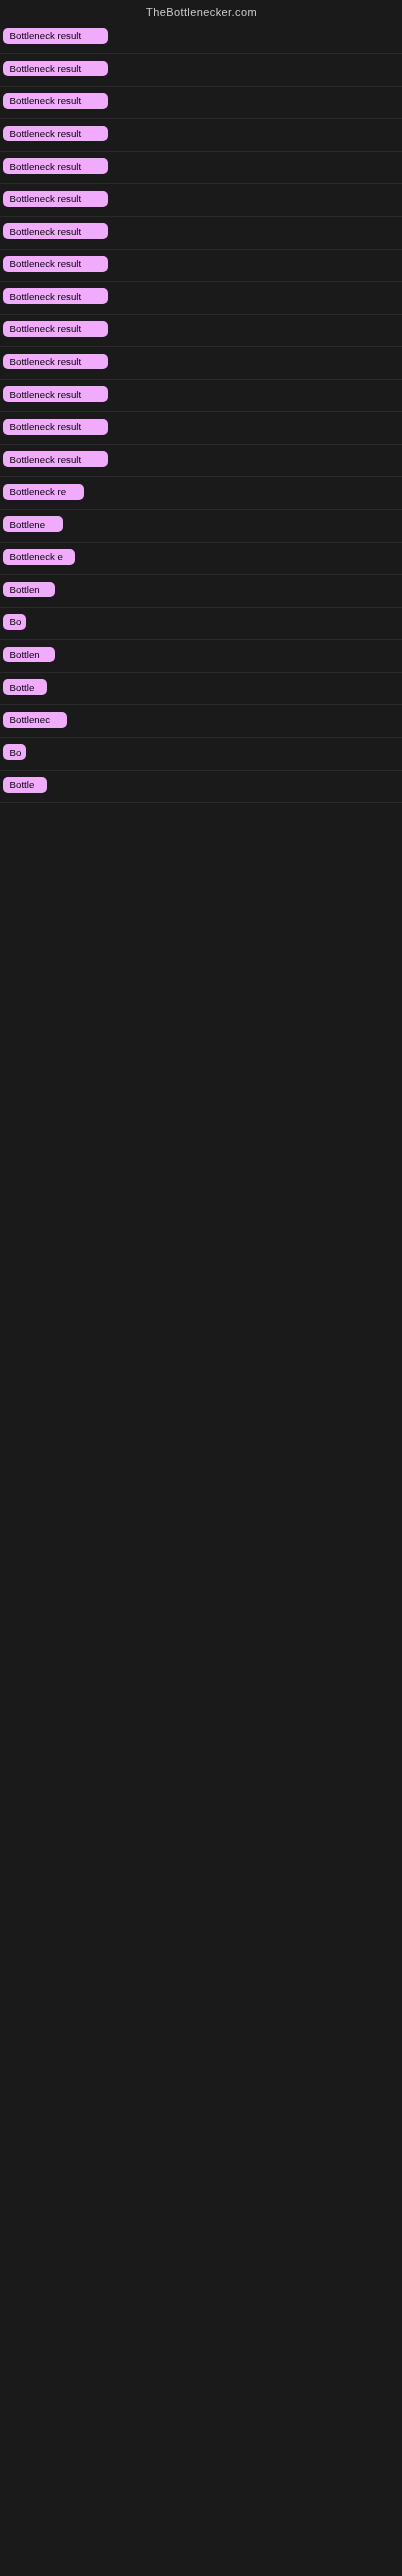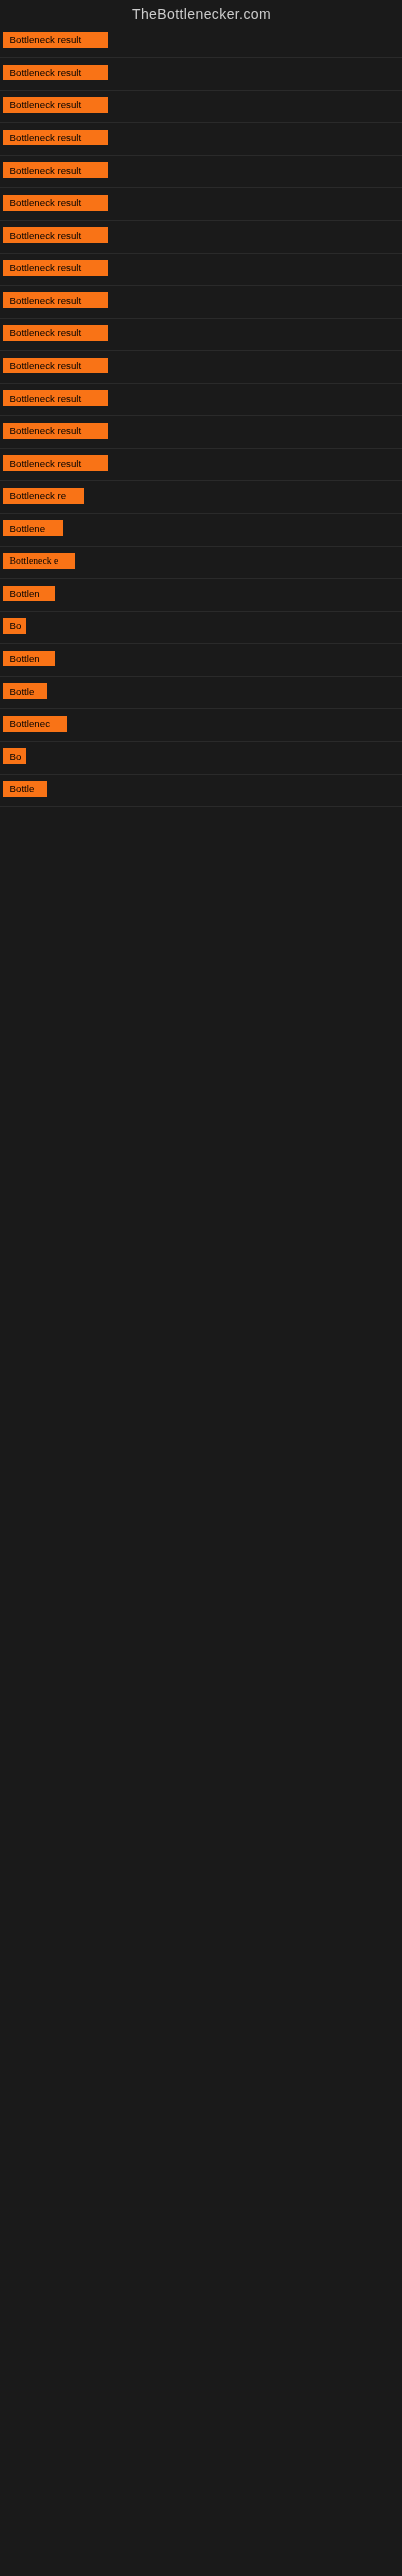--- a/index.html
+++ b/index.html
@@ -12,33 +12,33 @@
       width: 403px;
       min-height: 2576px;
       background-color: #1a1a1a;
       font-family: Arial, sans-serif;
       position: relative;
     }
 
     .site-title {
       text-align: center;
       color: #cccccc;
-      font-size: 14px;
+      font-size: 11px;
       padding: 6.4px 0 3.2px 0;
       letter-spacing: 0.4px;
     }
 
     .bottleneck-badge {
       display: inline-block;
-      background-color: #f97316;
+      background-color: #f0abfc;
       color: #000000;
       font-size: 9.7px;
       font-weight: normal;
       padding: 2.4px 6.4px;
-      border-radius: 0;
+      border-radius: 5px;
       white-space: nowrap;
       overflow: hidden;
     }
 
     .row {
       padding: 6.4px 3.2px;
       border-bottom: 0.8px solid #2a2a2a;
     }
   </style>
 </head>
@@ -58,21 +58,21 @@
     <div class="row"><span class="bottleneck-badge" style="max-width: 105px; width: 105px;">Bottleneck result</span></div>
     <div class="row"><span class="bottleneck-badge" style="max-width: 105px; width: 105px;">Bottleneck result</span></div>
     <div class="row"><span class="bottleneck-badge" style="max-width: 105px; width: 105px;">Bottleneck result</span></div>
     <div class="row"><span class="bottleneck-badge" style="max-width: 105px; width: 105px;">Bottleneck result</span></div>
     <div class="row"><span class="bottleneck-badge" style="max-width: 105px; width: 105px;">Bottleneck result</span></div>
     <div class="row"><span class="bottleneck-badge" style="max-width: 105px; width: 105px;">Bottleneck result</span></div>
     <div class="row"><span class="bottleneck-badge" style="max-width: 105px; width: 105px;">Bottleneck result</span></div>
     <div class="row"><span class="bottleneck-badge" style="max-width: 105px; width: 105px;">Bottleneck result</span></div>
     <div class="row"><span class="bottleneck-badge" style="max-width: 81px; width: 99px;">Bottleneck re</span></div>
     <div class="row"><span class="bottleneck-badge" style="max-width: 60px; width: 76px;">Bottlene</span></div>
-    <div class="row"><span class="bottleneck-badge" style="max-width: 72px; width: 72px; font-family: Liberation Serif, serif;">Bottleneck e</span></div>
+    <div class="row"><span class="bottleneck-badge" style="max-width: 72px; width: 72px;">Bottleneck e</span></div>
     <div class="row"><span class="bottleneck-badge" style="max-width: 52px; width: 52px;">Bottlen</span></div>
     <div class="row"><span class="bottleneck-badge" style="max-width: 22.5px; width: 22.5px;">Bo</span></div>
     <div class="row"><span class="bottleneck-badge" style="max-width: 52px; width: 52px;">Bottlen</span></div>
     <div class="row"><span class="bottleneck-badge" style="max-width: 44px; width: 44px;">Bottle</span></div>
     <div class="row"><span class="bottleneck-badge" style="max-width: 64px; width: 68px;">Bottlenec</span></div>
     <div class="row"><span class="bottleneck-badge" style="max-width: 22.5px; width: 22.5px;">Bo</span></div>
     <div class="row"><span class="bottleneck-badge" style="max-width: 44px; width: 44px;">Bottle</span></div>
   </div>
 
 

